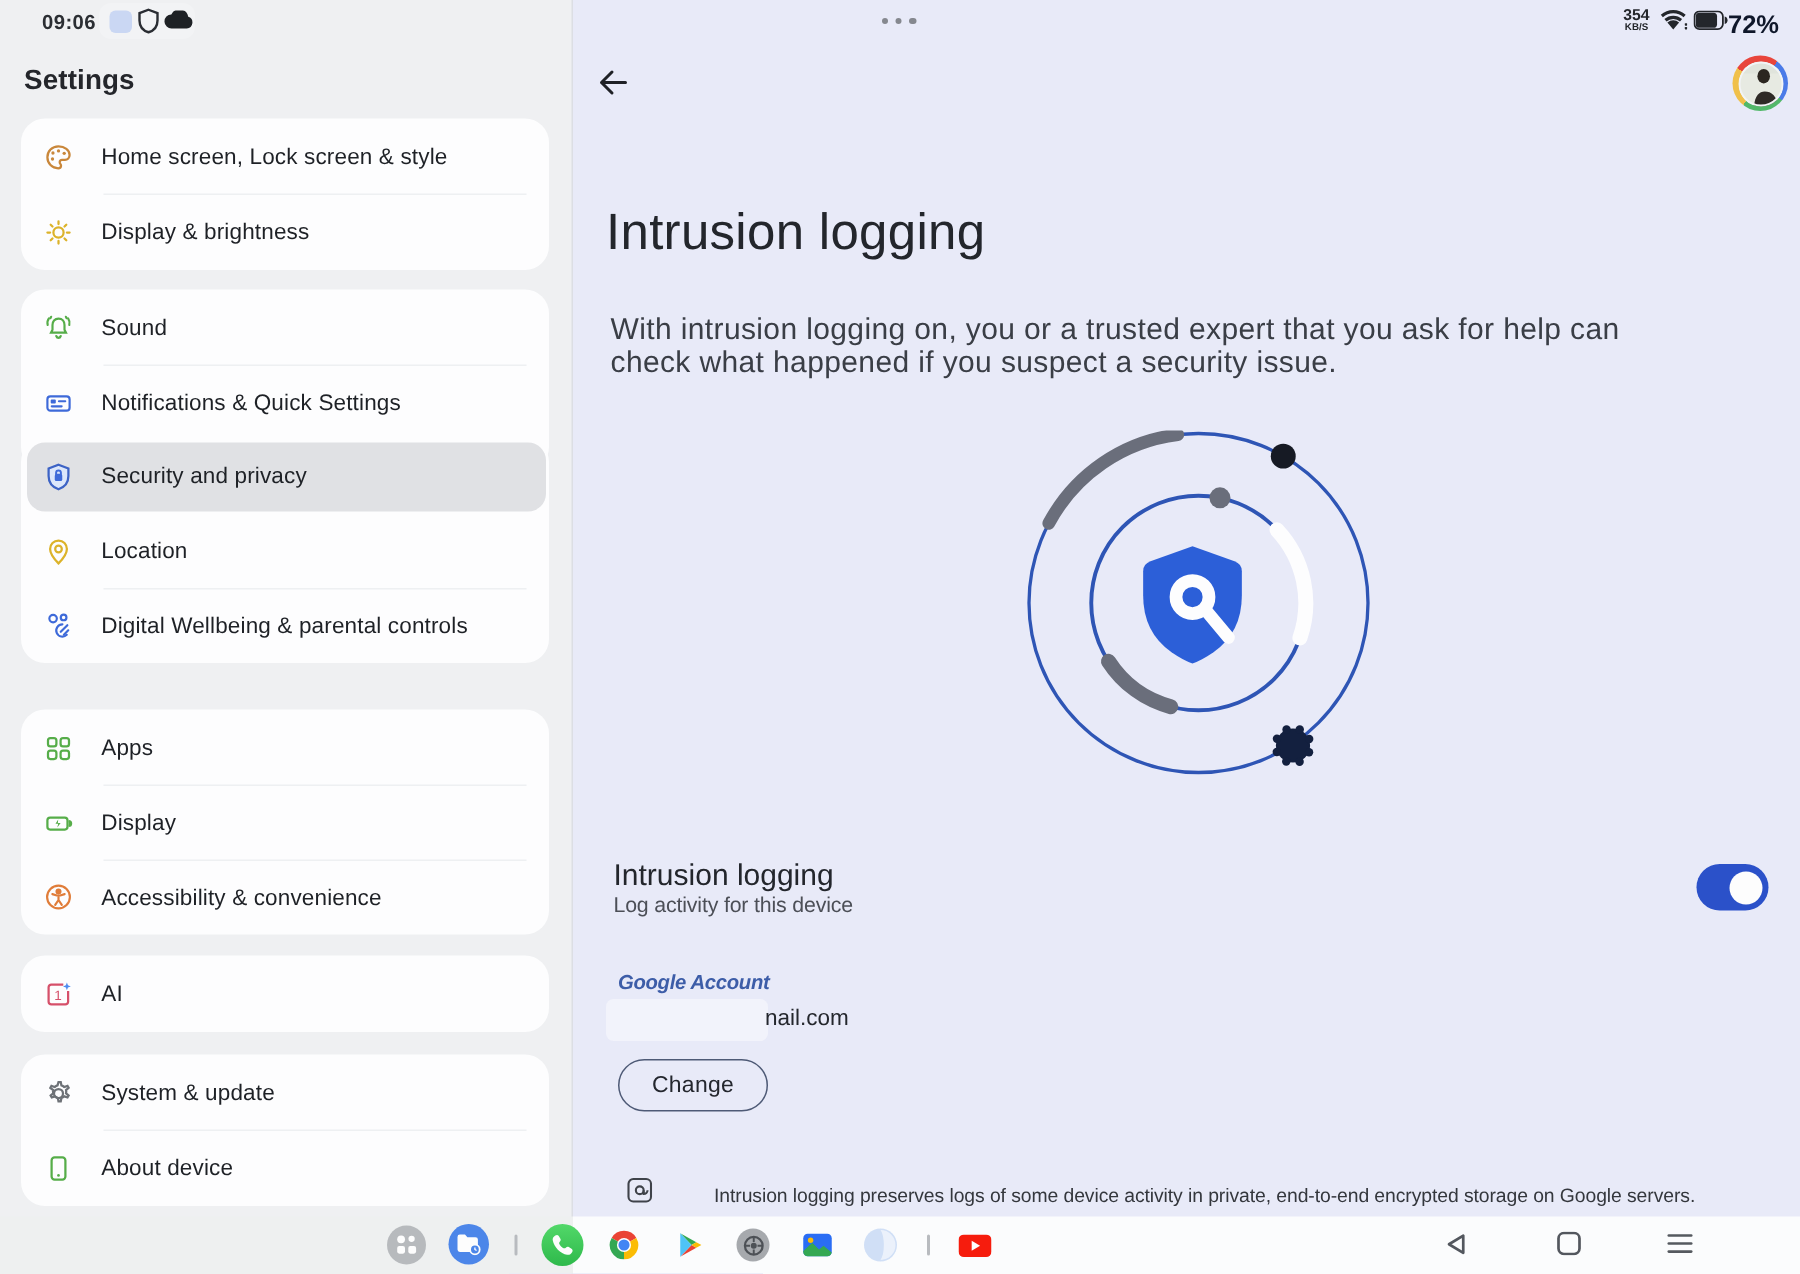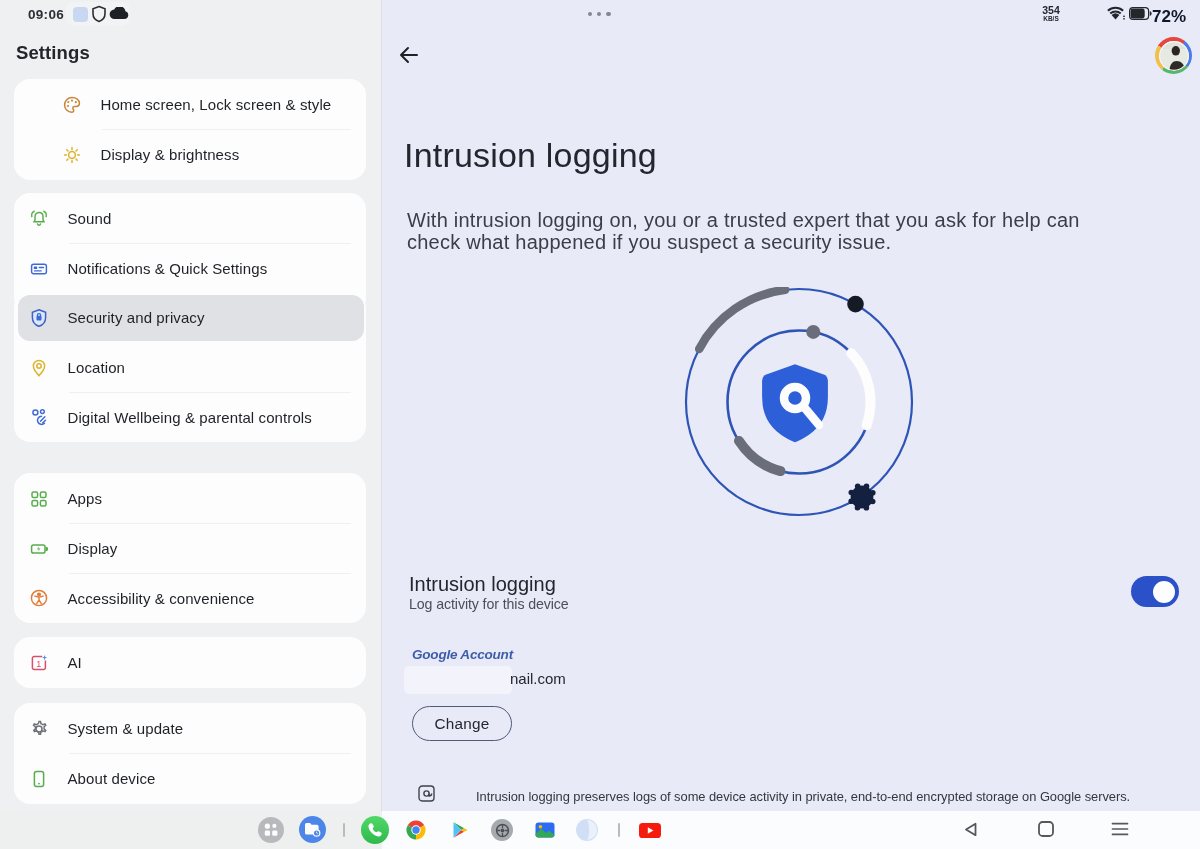--- a/index.html
+++ b/index.html
@@ -47,21 +47,21 @@
 <div class="abs" style="left:73px; top:7px; width:15px; height:15px; background:#c5d4f3; border-radius:4px; opacity:0.9;"></div>
 <svg class="abs" style="left:91px; top:5px;" width="16" height="18" viewBox="0 0 16 18">
     <path d="M8 1.5 L14 3.8 V8.6 C14 12.6 11.5 15.4 8 16.5 C4.5 15.4 2 12.6 2 8.6 V3.8 Z" fill="none" stroke="#2a2d33" stroke-width="1.6"></path>
   </svg>
 <svg class="abs" style="left:109px; top:7px;" width="20" height="13" viewBox="0 0 20 13">
     <path d="M5.5 12 a4.7 4.7 0 0 1 -0.3 -9.4 a6 6 0 0 1 11.3 1.6 a4 4 0 0 1 -1 7.8 Z" fill="#1e2125"></path>
   </svg>
 
 <div class="abs" style="left:16px; top:42px; font-size:18.5px; font-weight:bold; color:#24262b; letter-spacing:0.1px;">Settings</div>
 
-<div class="card" style="top:79px; height:100.6px;padding-left:33px;">
+<div class="card" style="top:79px; height:100.6px;">
   <div class="row">
     <svg class="ic" viewBox="0 0 20 20">
         <g fill="none" stroke="#c9873b" stroke-width="1.5">
           <path d="M10 2.6 C5.6 2.6 2.6 5.8 2.6 9.9 C2.6 13.9 5.7 17.2 9.8 17.2 C10.9 17.2 11.7 16.5 11.7 15.5 C11.7 15 11.5 14.6 11.2 14.2 C10.9 13.9 10.8 13.5 10.8 13.1 C10.8 12.2 11.5 11.5 12.4 11.5 L14.3 11.5 C16.1 11.5 17.4 10.1 17.4 8.3 C17.4 5 14.1 2.6 10 2.6 Z"></path>
         </g>
         <g fill="#c9873b">
           <circle cx="6.3" cy="7" r="1.1"></circle>
           <circle cx="10" cy="5.6" r="1.1"></circle>
           <circle cx="13.8" cy="7.2" r="1.1"></circle>
           <circle cx="6" cy="11" r="1.1"></circle>
@@ -215,21 +215,21 @@
     <div class="tx">About device</div>
   </div>
 </div>
 
 <div class="abs" style="left:588px; top:12px; display:flex; gap:5px;">
   <div style="width:4.2px;height:4.2px;border-radius:50%;background:#85888f;"></div>
   <div style="width:4.2px;height:4.2px;border-radius:50%;background:#85888f;"></div>
   <div style="width:4.2px;height:4.2px;border-radius:50%;background:#85888f;"></div>
 </div>
 
-<div class="abs" style="left:1038px; top:4px; width:26px; text-align:center; color:#23262b; font-weight:bold;">
+<div class="abs" style="left:1078px; top:4px; width:26px; text-align:center; color:#23262b; font-weight:bold;">
   <div style="font-size:10.5px; letter-spacing:0;">354</div>
   <div style="font-size:6.5px; margin-top:-1px;">KB/S</div>
 </div>
 <svg class="abs" style="left:1106px; top:6px;" width="19" height="15" viewBox="0 0 19 15">
     <g fill="#23262b">
       <path d="M9.5 13.6 L5.6 9 a5.9 5.9 0 0 1 7.8 0 Z"></path>
       <path d="M3.6 6.7 a8.9 8.9 0 0 1 11.8 0 L14 8.3 a6.8 6.8 0 0 0 -9 0 Z"></path>
       <path d="M1.2 3.9 a12.4 12.4 0 0 1 16.6 0 l-1.4 1.6 a10.3 10.3 0 0 0 -13.8 0 Z"></path>
       <rect x="17.2" y="9.5" width="1.6" height="1.6" rx="0.4"></rect>
       <rect x="17.2" y="12" width="1.6" height="1.6" rx="0.4"></rect>

